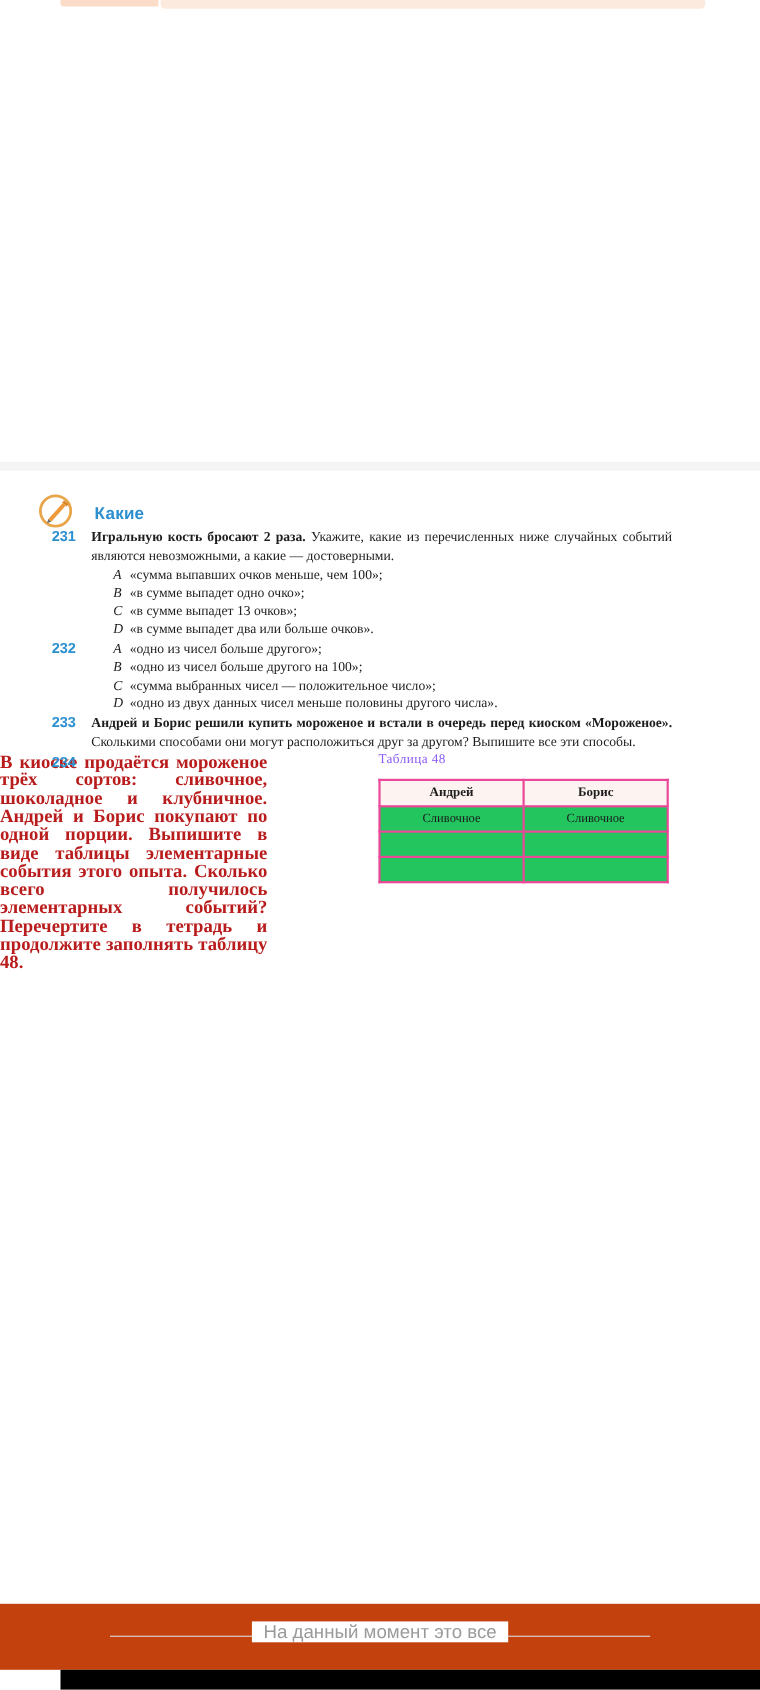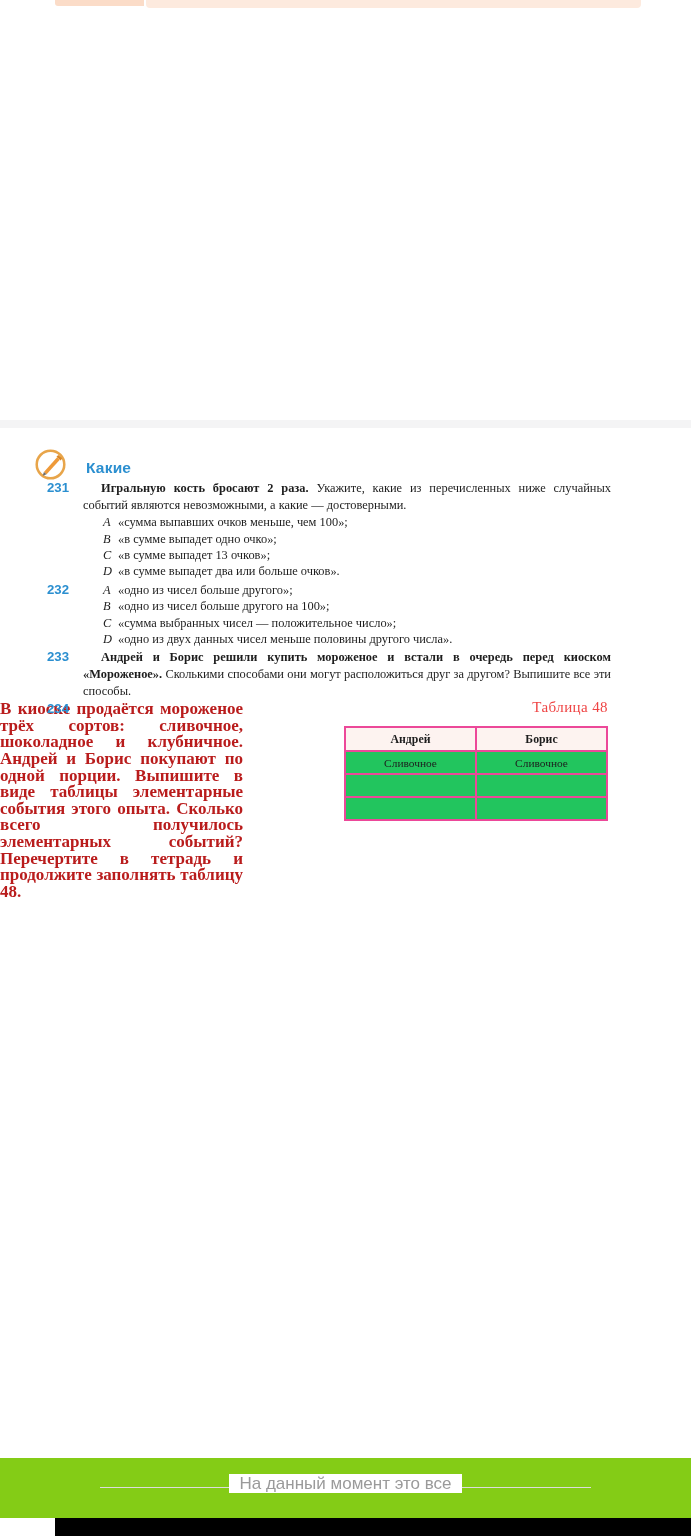--- a/index.html
+++ b/index.html
@@ -115,21 +115,20 @@
   .task-body {
     font-family: "Liberation Serif", serif;
     font-size: 12.4px;
     line-height: 16.6px;
     color: #1d1d1d;
     text-align: justify;
     text-justify: inter-word;
   }
   .task-body .lead {
     font-weight: bold;
-    margin-left: 18px;
   }
 
   
   .options {
     margin-top: 1px;
     padding-left: 20px;
   }
   .option-line {
     font-family: "Liberation Serif", serif;
     font-size: 12.4px;
@@ -161,24 +160,24 @@
   .t234-text .lead { font-weight: bold; }
 
   
   .table-area {
     position: absolute;
     left: 344px;
     top: -2px;
     width: 264px;
   }
   .table-caption {
-    text-align: right;
-    font-family: "Liberation Serif", serif;
-    font-size: 15px;
-    color: #ef4444;
+    text-align: left;
+    font-family: "Liberation Serif", serif;
+    font-size: 12px;
+    color: #8b5cf6;
     letter-spacing: 0.4px;
     margin-bottom: 10px;
   }
   table.t48 {
     border-collapse: collapse;
     width: 264px;
     table-layout: fixed;
     border: 1px solid #e8b98b;
   }
   table.t48 th,
@@ -202,21 +201,21 @@
     background: #22c55e;
   }
 
   
   .footer-area {
     position: absolute;
     top: 1458px;
     left: 0;
     width: 691px;
     height: 60px;
-    background: #84cc16;
+    background: #c2410c;
   }
   .footer-rule {
     position: absolute;
     top: 29px;
     left: 100px;
     width: 491px;
     height: 1px;
     background: #dcdcdc;
   }
   .footer-text {

